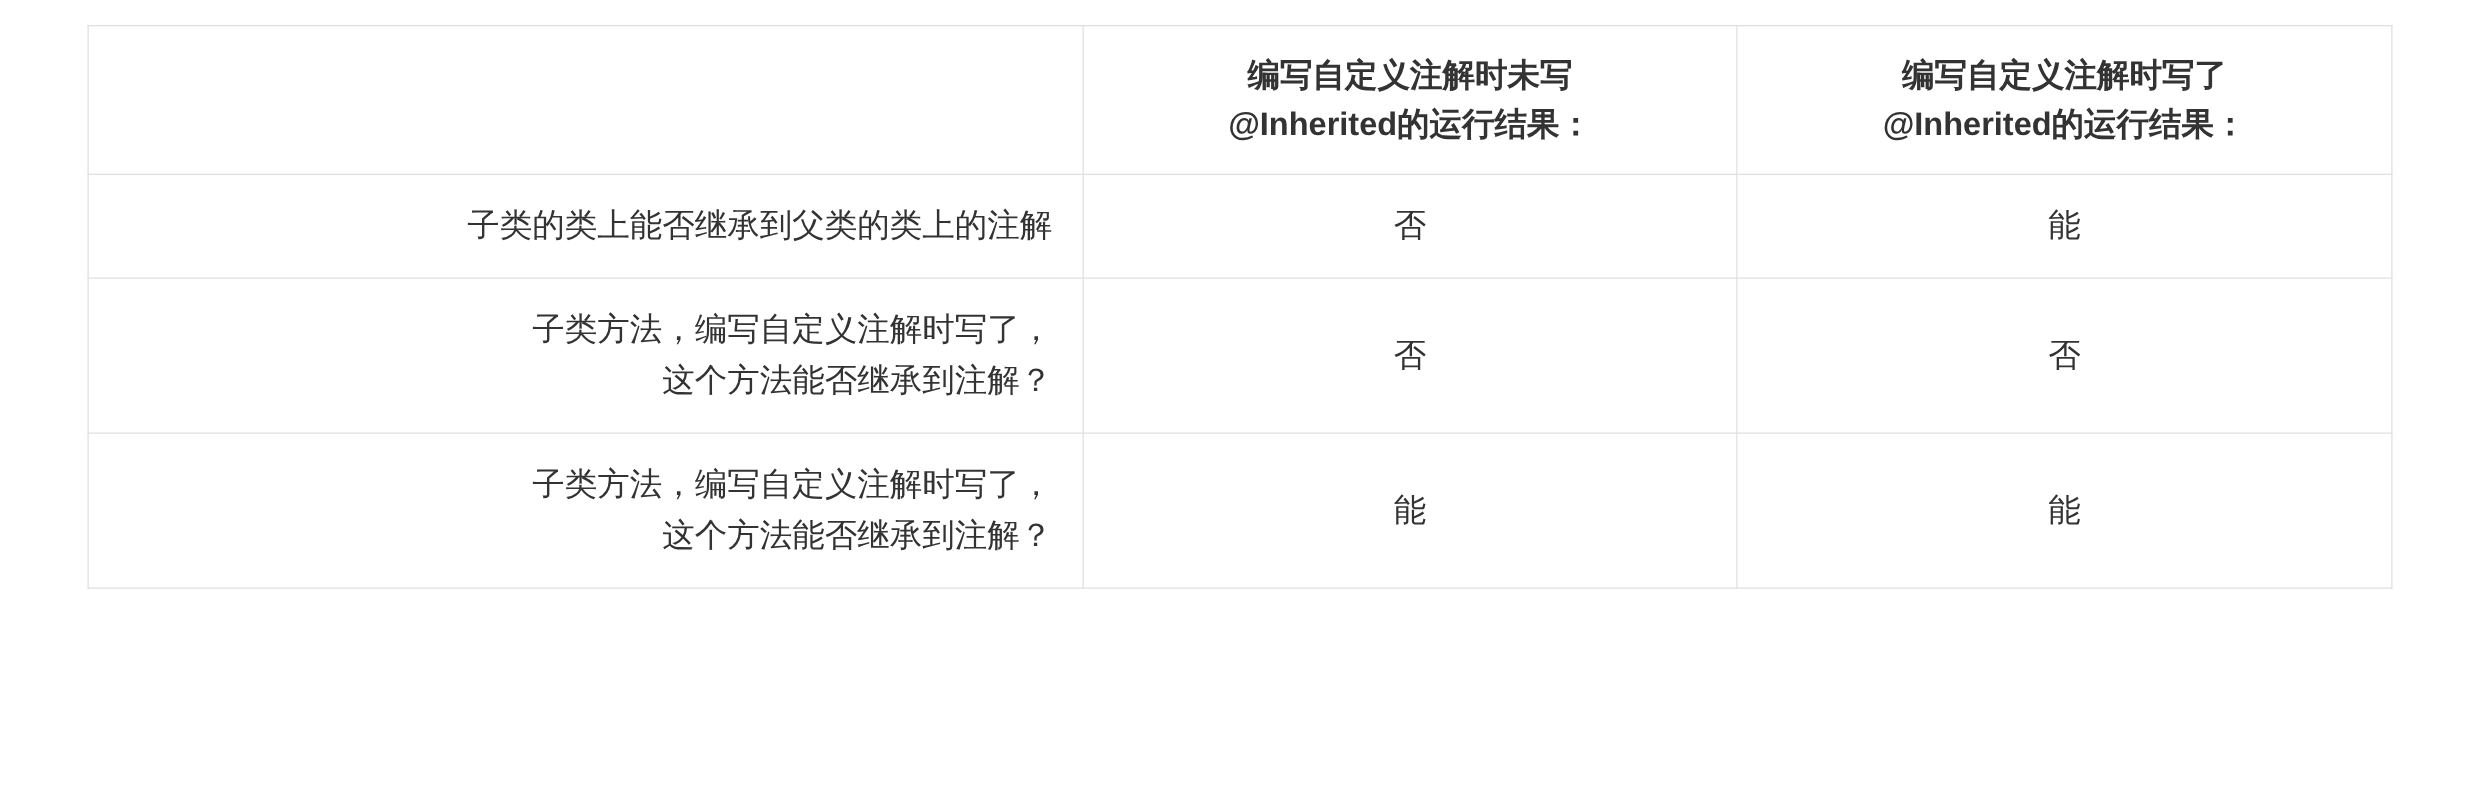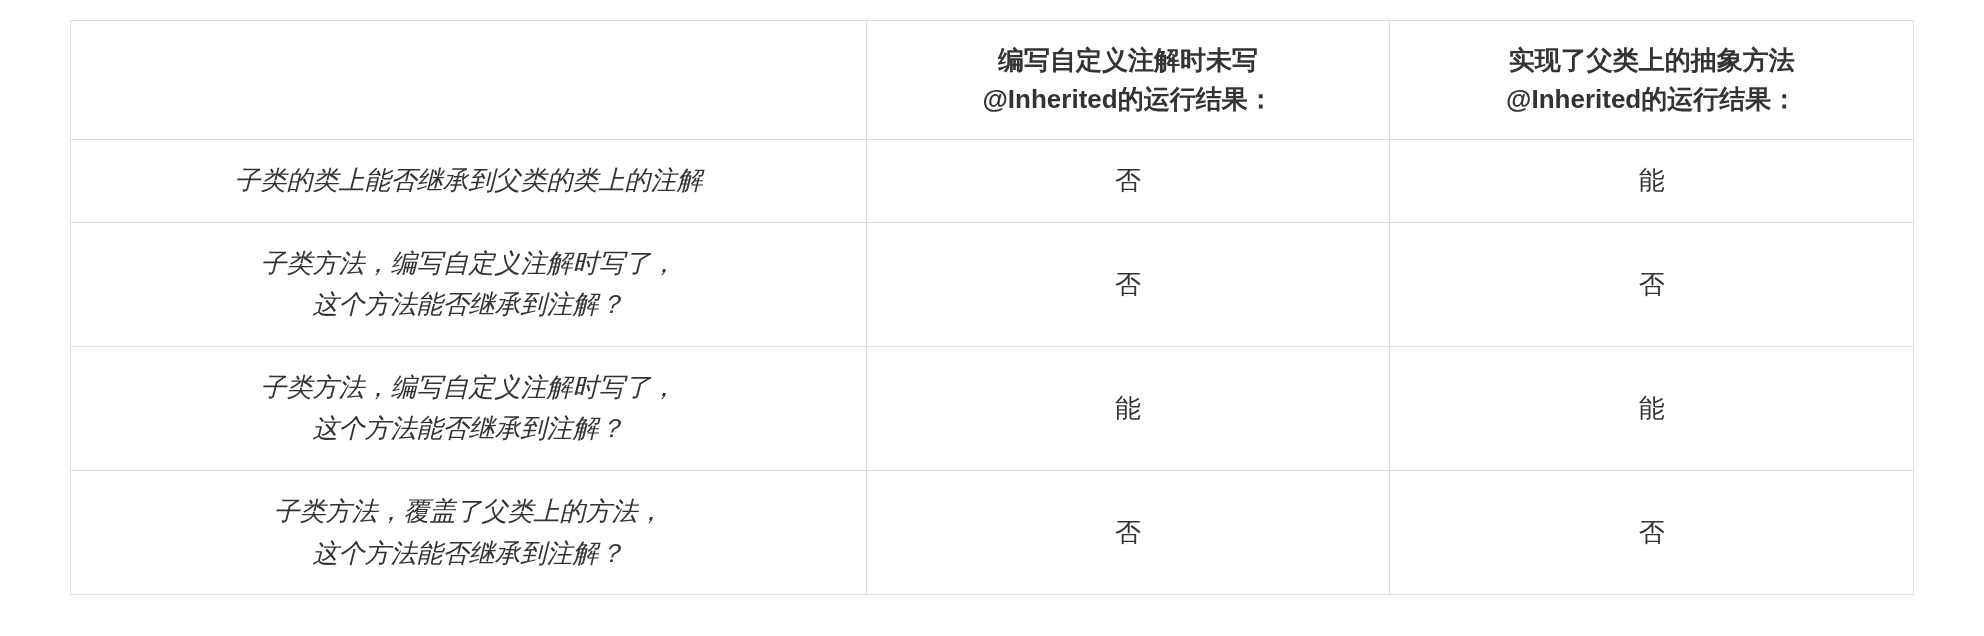--- a/index.html
+++ b/index.html
@@ -25,44 +25,43 @@
     }
     th {
       font-weight: 700;
       text-align: center;
       line-height: 1.5;
     }
     th:first-child {
       text-align: left;
     }
     td.row-label {
-      text-align: center;
+      text-align: right;
       line-height: 1.6;
-      font-style: italic;
     }
     td.value-cell {
       text-align: center;
     }
     .thline {
       display: block;
     }
   </style>
 </head>
 <body>
 
 <table>
   <thead>
     <tr>
       <th></th>
       <th>
         <span class="thline">编写自定义注解时未写</span>
         <span class="thline">@Inherited的运行结果：</span>
       </th>
       <th>
-        <span class="thline">实现了父类上的抽象方法</span>
+        <span class="thline">编写自定义注解时写了</span>
         <span class="thline">@Inherited的运行结果：</span>
       </th>
     </tr>
   </thead>
   <tbody>
     <tr>
       <td class="row-label">
         <span class="thline">子类的类上能否继承到父类的类上的注解</span>
         <span class="thline"></span>
       </td>
@@ -78,22 +77,14 @@
       <td class="value-cell">否</td>
     </tr>
     <tr>
       <td class="row-label">
         <span class="thline">子类方法，编写自定义注解时写了，</span>
         <span class="thline">这个方法能否继承到注解？</span>
       </td>
       <td class="value-cell">能</td>
       <td class="value-cell">能</td>
     </tr>
-    <tr>
-      <td class="row-label">
-        <span class="thline">子类方法，覆盖了父类上的方法，</span>
-        <span class="thline">这个方法能否继承到注解？</span>
-      </td>
-      <td class="value-cell">否</td>
-      <td class="value-cell">否</td>
-    </tr>
   </tbody>
 </table>
 
 </body></html>

